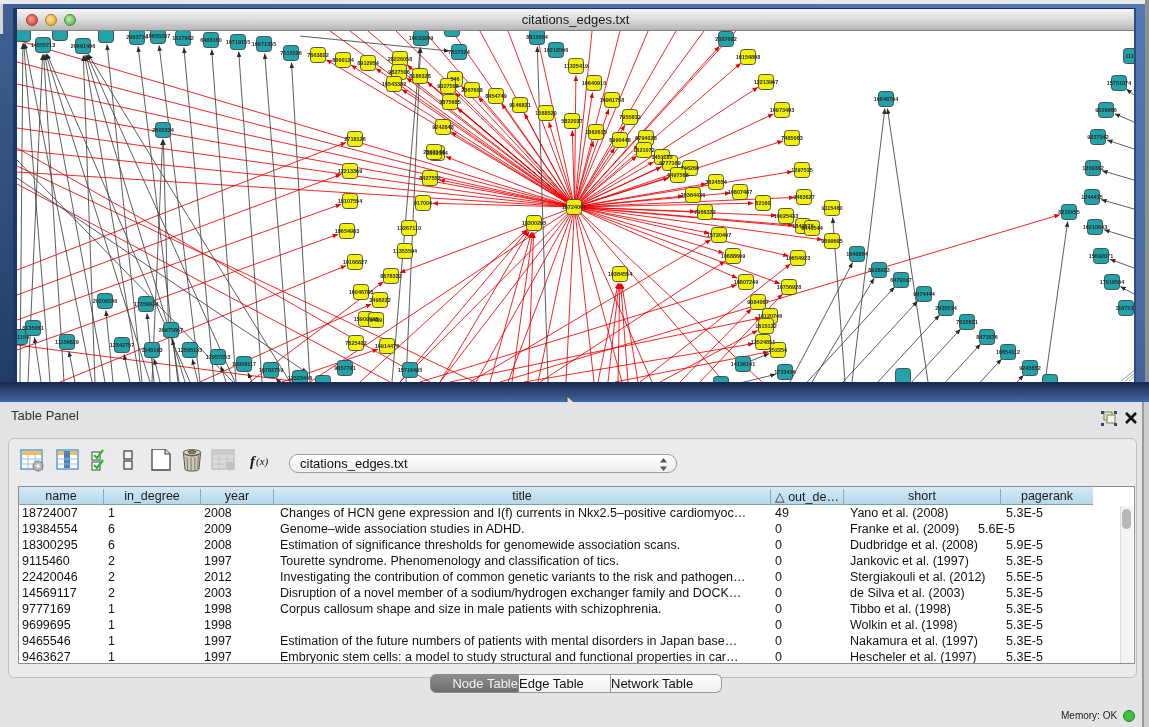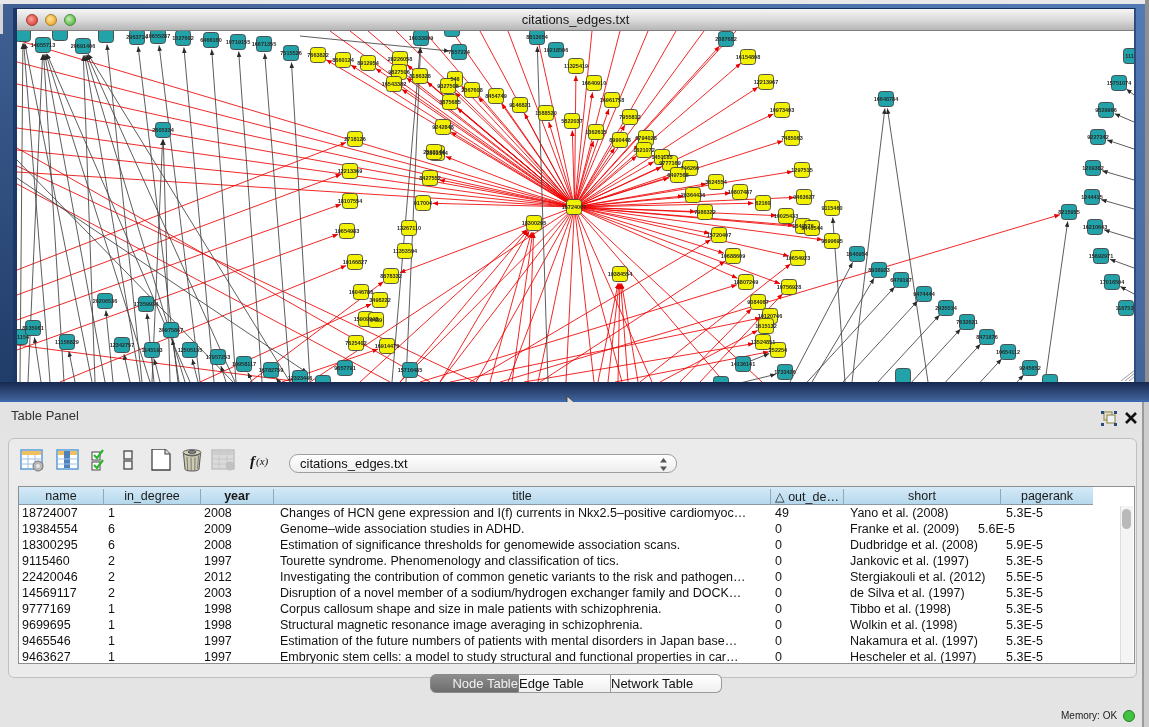--- a/index.html
+++ b/index.html
@@ -575,21 +575,21 @@
 <div class="abs" style="left:289px;top:454px;width:388px;height:19px;background:linear-gradient(#fff,#ededed);border:1px solid #9e9e9e;border-radius:9px;font-size:13px;line-height:18px;color:#111;padding-left:10px;">citations_edges.txt
   <svg class="abs" style="right:8px;top:3px" width="9" height="13">
       <path d="M4.5,0 L8,4.5 L1,4.5 z M4.5,13 L8,8.5 L1,8.5 z" fill="#555"></path>
     </svg>
 </div>
 
 <div class="abs" style="left:18px;top:486px;width:1117px;height:178px;background:#fff;border:1px solid #8f8f8f;"></div>
 <div class="abs" style="left:19px;top:487px;width:1074px;height:18px;background:linear-gradient(#d5eaf8,#b5d8ec);border-bottom:1px solid #8a9aa5;font-size:12.5px;color:#1a1a1a;">
   <span class="abs" style="left:0;width:85px;text-align:center;top:2px;border-right:1px solid #8ca9bd;height:16px;">name</span>
   <span class="abs" style="left:85px;width:97px;text-align:center;top:2px;border-right:1px solid #8ca9bd;height:16px;">in_degree</span>
-  <span class="abs" style="left:182px;width:73px;text-align:center;top:2px;border-right:1px solid #8ca9bd;height:16px;font-weight:bold;">year</span>
+  <span class="abs" style="left:182px;width:73px;text-align:center;top:2px;border-right:1px solid #8ca9bd;height:16px;">year</span>
   <span class="abs" style="left:255px;width:497px;text-align:center;top:2px;border-right:1px solid #8ca9bd;height:16px;">title</span>
   <span class="abs" style="left:752px;width:73px;text-align:center;top:2px;border-right:1px solid #8ca9bd;height:16px;">△ out_de…</span>
   <span class="abs" style="left:825px;width:157px;text-align:center;top:2px;border-right:1px solid #8ca9bd;height:16px;">short</span>
   <span class="abs" style="left:982px;width:92px;text-align:center;top:2px;">pagerank</span>
 </div>
 <div class="abs" style="left:18px;top:486px;width:1115px;height:177px;overflow:hidden;font-size:12.5px;color:#111;">
 <div class="trow" style="top:19px">
       <span style="left:4px">18724007</span>
       <span style="left:90px">1</span>
       <span style="left:186px">2008</span>
@@ -633,37 +633,36 @@
       <span style="left:757px">0</span>
       <span style="left:832px">Stergiakouli et al. (2012)</span>
       <span style="left:988px">5.5E-5</span>
     </div>
 <div class="trow" style="top:99px">
       <span style="left:4px">14569117</span>
       <span style="left:90px">2</span>
       <span style="left:186px">2003</span>
       <span style="left:262px">Disruption of a novel member of a sodium/hydrogen exchanger family and DOCK…</span>
       <span style="left:757px">0</span>
-      <span style="left:832px">de Silva et al. (1997)</span>
+      <span style="left:832px">de Silva et al. (2003)</span>
       <span style="left:988px">5.3E-5</span>
     </div>
 <div class="trow" style="top:115px">
       <span style="left:4px">9777169</span>
       <span style="left:90px">1</span>
       <span style="left:186px">1998</span>
       <span style="left:262px">Corpus callosum shape and size in male patients with schizophrenia.</span>
       <span style="left:757px">0</span>
       <span style="left:832px">Tibbo et al. (1998)</span>
       <span style="left:988px">5.3E-5</span>
     </div>
 <div class="trow" style="top:131px">
       <span style="left:4px">9699695</span>
       <span style="left:90px">1</span>
       <span style="left:186px">1998</span>
-      <span style="left:262px">Structural magnetic resonance image averaging in schizophrenia.</span>
       <span style="left:757px">0</span>
       <span style="left:832px">Wolkin et al. (1998)</span>
       <span style="left:988px">5.3E-5</span>
     </div>
 <div class="trow" style="top:147px">
       <span style="left:4px">9465546</span>
       <span style="left:90px">1</span>
       <span style="left:186px">1997</span>
       <span style="left:262px">Estimation of the future numbers of patients with mental disorders in Japan base…</span>
       <span style="left:757px">0</span>

